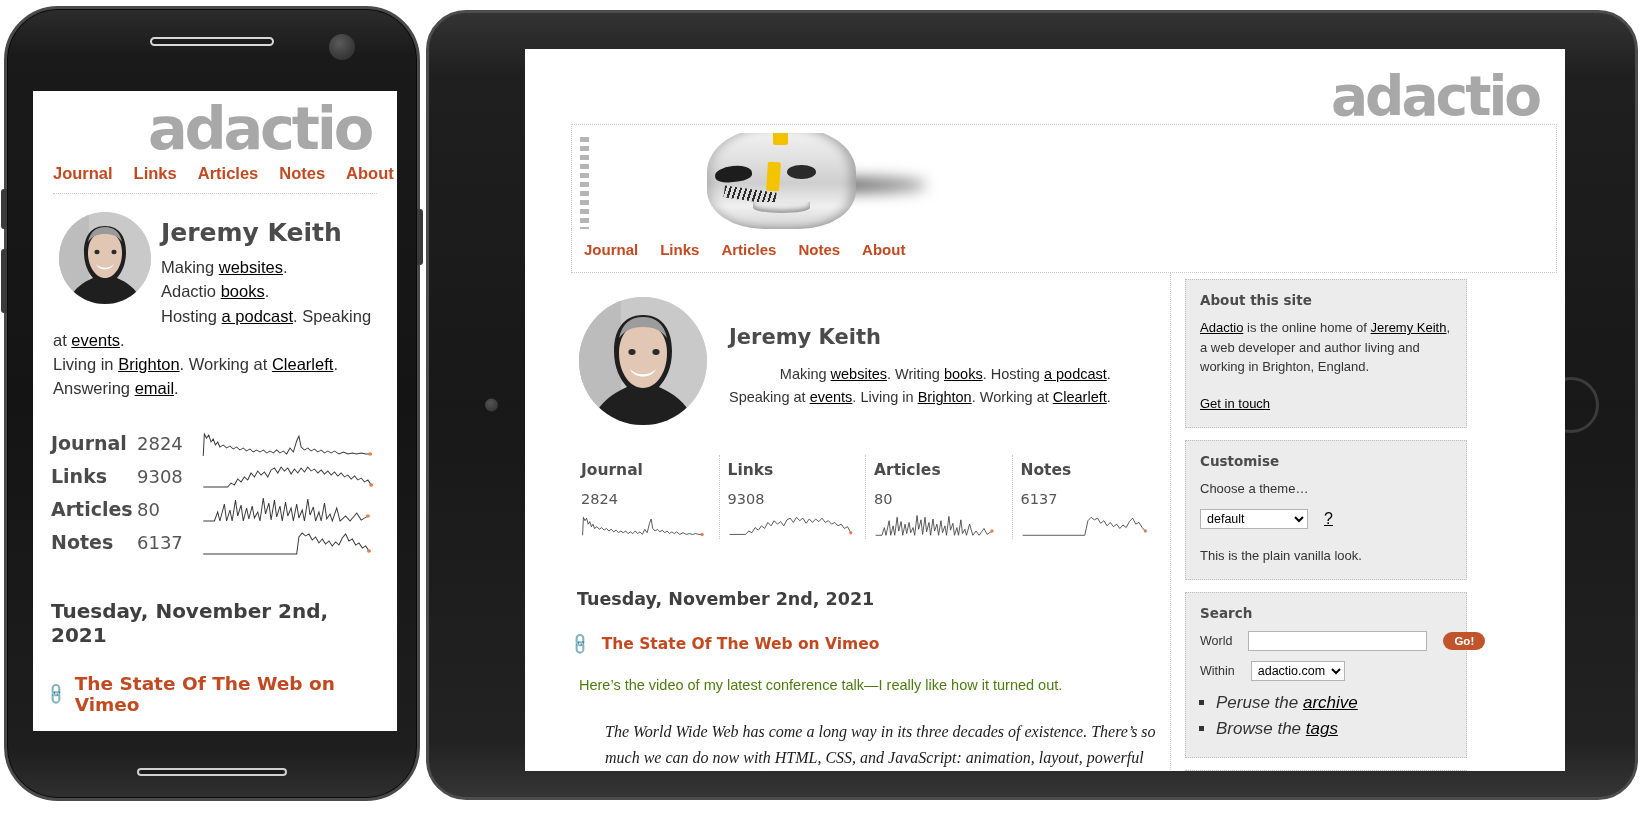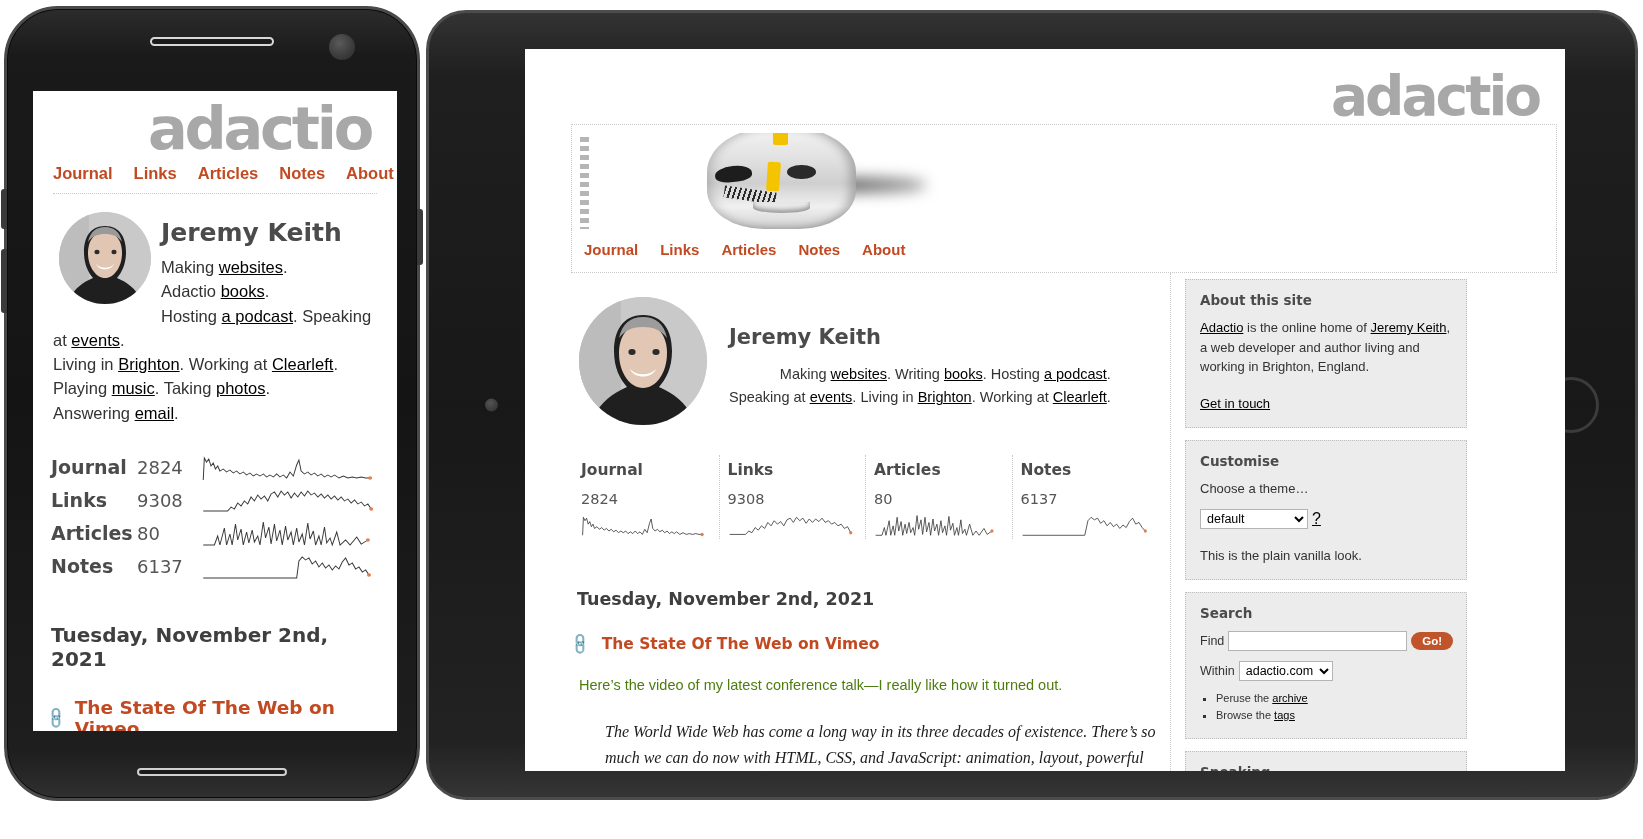--- a/index.html
+++ b/index.html
@@ -172,30 +172,30 @@
   .t-quote { font-family: "Liberation Serif", serif; font-style: italic;
              font-size: 16px; color: #1c1c1c; line-height: 1.62;
              padding: 26px 6px 0 34px; }
 
   
   .mod { background: #ececec; border: 1px dotted #bdbdbd; padding: 12px 14px 14px 14px; margin-bottom: 12px; }
   .mod h3 { font-size: 13.5px; color: #4b4b4b; font-weight: bold; margin-bottom: 10px;
             font-family:"DejaVu Sans",sans-serif;}
   .mod p  { font-size: 13px; color: #333; line-height: 1.5; }
   .mod .sp { margin-top: 17px; }
-  .row { display: flex; align-items: center; gap: 4px; margin-top: 10px; }
+  .row { display: flex; align-items: center; gap: 16px; margin-top: 10px; }
   .lbl { font-size: 12.5px; color: #333; }
   .txtin { flex: 1; height: 20px; border: 1px solid #b4b4b4; background: #fff; }
   .gobtn { background: #c0552c; color: #fff; font-size: 11.5px; font-weight: bold;
            border: none; border-radius: 11px; padding: 3px 11px; cursor: pointer;
            font-family:"Liberation Sans",sans-serif;}
   .sel { font-size: 12.5px; border: 1px solid #b4b4b4; background: #fff; padding: 1px 2px;
          font-family:"Liberation Sans",sans-serif;}
   .ulist { list-style: square; margin: 9px 0 0 16px; }
-  .ulist li { font-size: 11px; color: #333; line-height: 1.55; }
+  .ulist li { font-size: 17px; color: #333; line-height: 1.55; font-style: italic; }
   .chain { color:#9a9a9a; font-size: 15px; transform: rotate(-45deg); display:inline-block; }
 </style>
 </head>
 <body>
 
 <div class="stage">
 
   <div class="phone">
     <div class="phone-speaker"></div>
     <div class="phone-camera"></div>
@@ -224,21 +224,20 @@
               <ellipse cx="55" cy="40" rx="2.6" ry="2.2" fill="#2b2b2b"></ellipse>
               <path d="M37 52c4 5 14 5 18 0-3 7-15 7-18 0z" fill="#fff"></path>
             </svg>
           </div>
           <div class="p-name">Jeremy Keith</div>
           <div class="p-bio-txt">
             <span class="i1"><span>Making </span><a class="lnk" href="#">websites</a><span>.</span></span>
             <span class="i2"><span>Adactio </span><a class="lnk" href="#">books</a><span>.</span></span>
             <span class="i3"><span>Hosting </span><a class="lnk" href="#">a podcast</a><span>. Speaking at </span><a class="lnk" href="#">events</a><span>.</span></span>
             <span class="i3"><span>Living in </span><a class="lnk" href="#">Brighton</a><span>. Working at </span><a class="lnk" href="#">Clearleft</a><span>.</span></span>
-            <span class="i3"><span>Playing </span><a class="lnk" href="#">music</a><span>. Taking </span><a class="lnk" href="#">photos</a><span>.</span></span>
             <span class="i3"><span>Answering </span><a class="lnk" href="#">email</a><span>.</span></span>
           </div>
         </div>
 
         <div class="p-stats">
           <div class="p-strow">
             <div class="p-stname">Journal</div>
             <div class="p-stnum">2824</div>
             <div class="p-spark">
               <svg viewBox="0 0 160 30" width="100%" height="30" preserveAspectRatio="none">
@@ -417,21 +416,21 @@
                 <option>default</option>
               </select>
               <a class="lnk" href="#">?</a>
             </div>
             <p class="sp">This is the plain vanilla look.</p>
           </div>
 
           <div class="mod">
             <h3>Search</h3>
             <div class="row">
-              <span class="lbl">Find</span>
+              <span class="lbl">World</span>
               <input class="txtin" type="text" value="" style="">
               <button class="gobtn">Go!</button>
             </div>
             <div class="row">
               <span class="lbl">Within</span>
               <select class="sel">
                 <option>adactio.com</option>
               </select>
             </div>
             <ul class="ulist">

